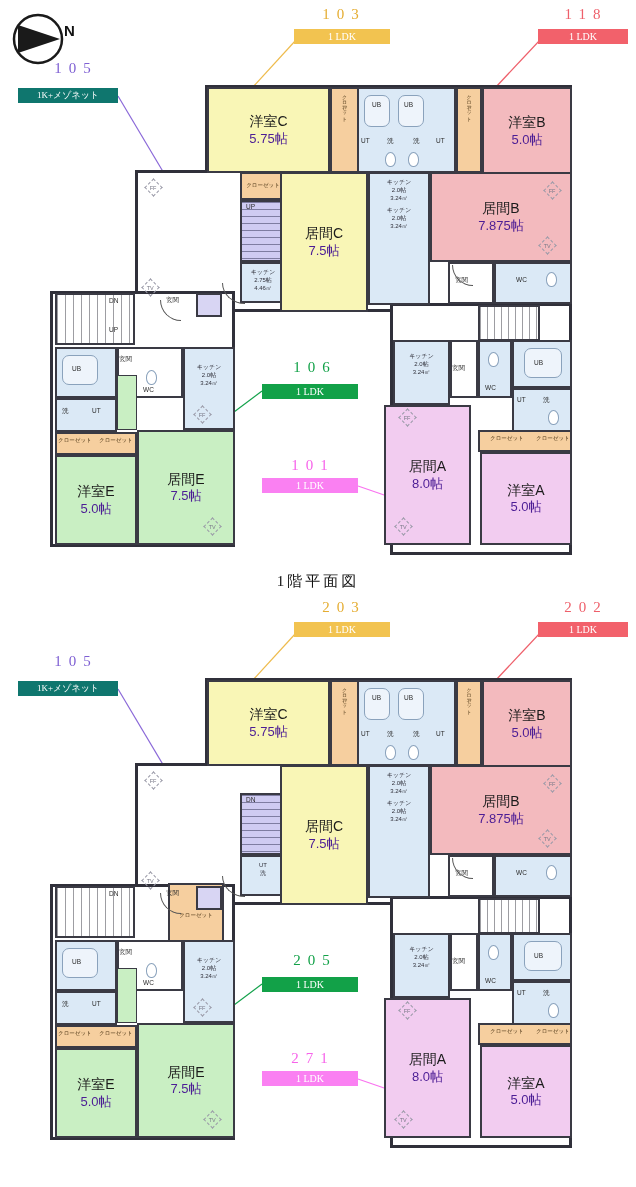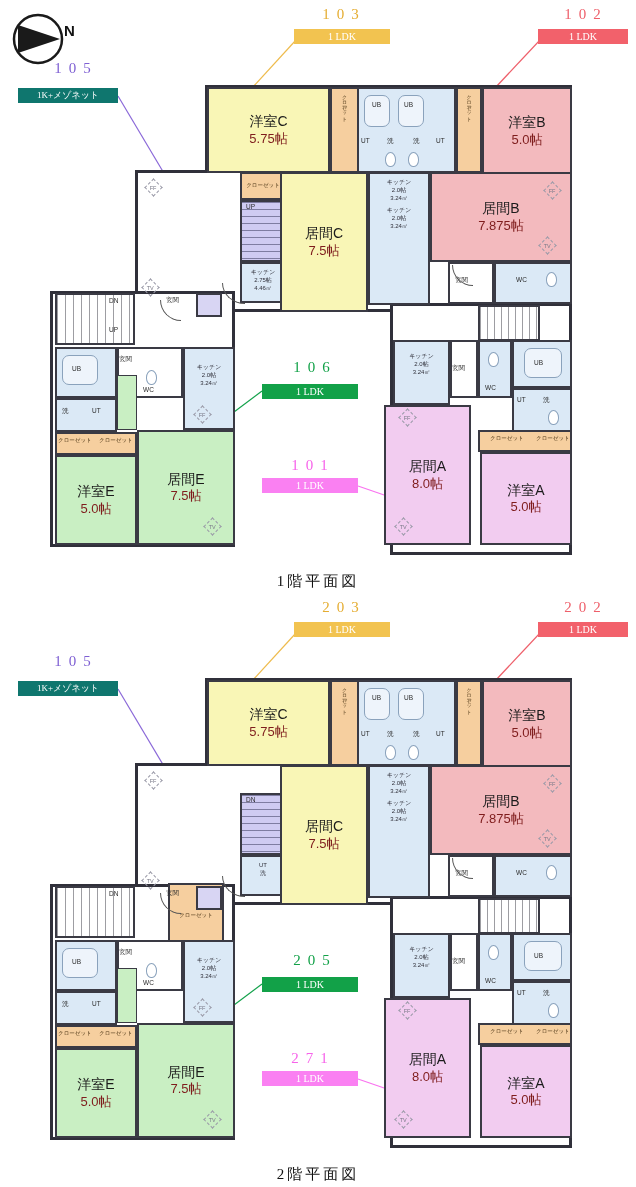--- a/index.html
+++ b/index.html
@@ -9,21 +9,21 @@
   
   .bg{position:absolute;background:#fff;border:3px solid #30303a;box-sizing:border-box;}
   .bg-top{left:205px;top:85px;width:367px;height:90px;}
   .bg-mid{left:135px;top:170px;width:437px;height:142px;}
   .bg-lt{left:50px;top:291px;width:185px;height:256px;}
   .bg-rt{left:390px;top:303px;width:182px;height:252px;}
   
   .rm,.cell{position:absolute;border:2px solid #3a3a44;box-sizing:border-box;}
   .rm{display:flex;flex-direction:column;align-items:center;justify-content:center;text-align:center;line-height:1.3;}
   .rm .nm{font-size:14px;color:#1b1b1b;}
-  .rm .sz{font-size:13px;color:#7f1d1d;}
+  .rm .sz{font-size:13px;color:#4c1d95;}
   .f-yellow{background:#f9f6b6}.f-pink{background:#f3babe}.f-purple{background:#b7b3e7}
   .f-green{background:#c9efc3}.f-violet{background:#f2ccf0}.f-blue{background:#dbe9f6}
   .f-orange{background:#f6cf9f}.f-lpurple{background:#d8d5f3}.f-white{background:#fff}
   .rm-c{left:207px;top:87px;width:123px;height:86px}
   .cl1{left:330px;top:87px;width:29px;height:86px}
   .ut-top{left:357px;top:87px;width:99px;height:86px}
   .cl2{left:456px;top:87px;width:26px;height:86px}
   .rm-b{left:482px;top:87px;width:90px;height:88px}
   .rm-d{left:135px;top:172px;width:105px;height:131px}
   .cl-d{left:240px;top:172px;width:46px;height:28px}
@@ -109,21 +109,21 @@
       <line class="ln103" x1="296" y1="40" x2="252" y2="88"></line>
       <line class="ln102" x1="540" y1="40" x2="480" y2="104"></line>
       <line class="ln106" x1="262" y1="391" x2="210" y2="430"></line>
       <line class="ln101" x1="358" y1="486" x2="416" y2="506"></line>
     </svg>
 
     <div class="unum u-l-n c105">105</div>
     <div class="ubadge u-l-b b105">1K+メゾネット</div>
     <div class="unum u-tl-n c103">103</div>
     <div class="ubadge u-tl-b b103">1 LDK</div>
-    <div class="unum u-tr-n c102">102</div>
+    <div class="unum u-tr-n c102">118</div>
     <div class="ubadge u-tr-b b102">1 LDK</div>
     <div class="unum u-m-n c106">106</div>
     <div class="ubadge u-m-b b106">1 LDK</div>
     <div class="unum u-b-n c101">101</div>
     <div class="ubadge u-b-b b101">1 LDK</div>
 
     <div class="bg bg-top"></div>
     <div class="bg bg-mid"></div>
     <div class="bg bg-lt"></div>
     <div class="bg bg-rt"></div>
@@ -468,16 +468,15 @@
         </div>
     <div class="mk" style="left:397px;top:520px">
           <span>TV</span>
         </div>
     <div class="rm rm-aa f-violet">
       <span class="nm">洋室A</span>
       <span class="sz">5.0帖</span>
     </div>
     <div class="arc" style="left:222px;top:283px;width:22px;height:20px"></div>
 
-    <div class="caption">2階平面図</div>
   </div>
 </div>
 </div>
 
 </body></html>

